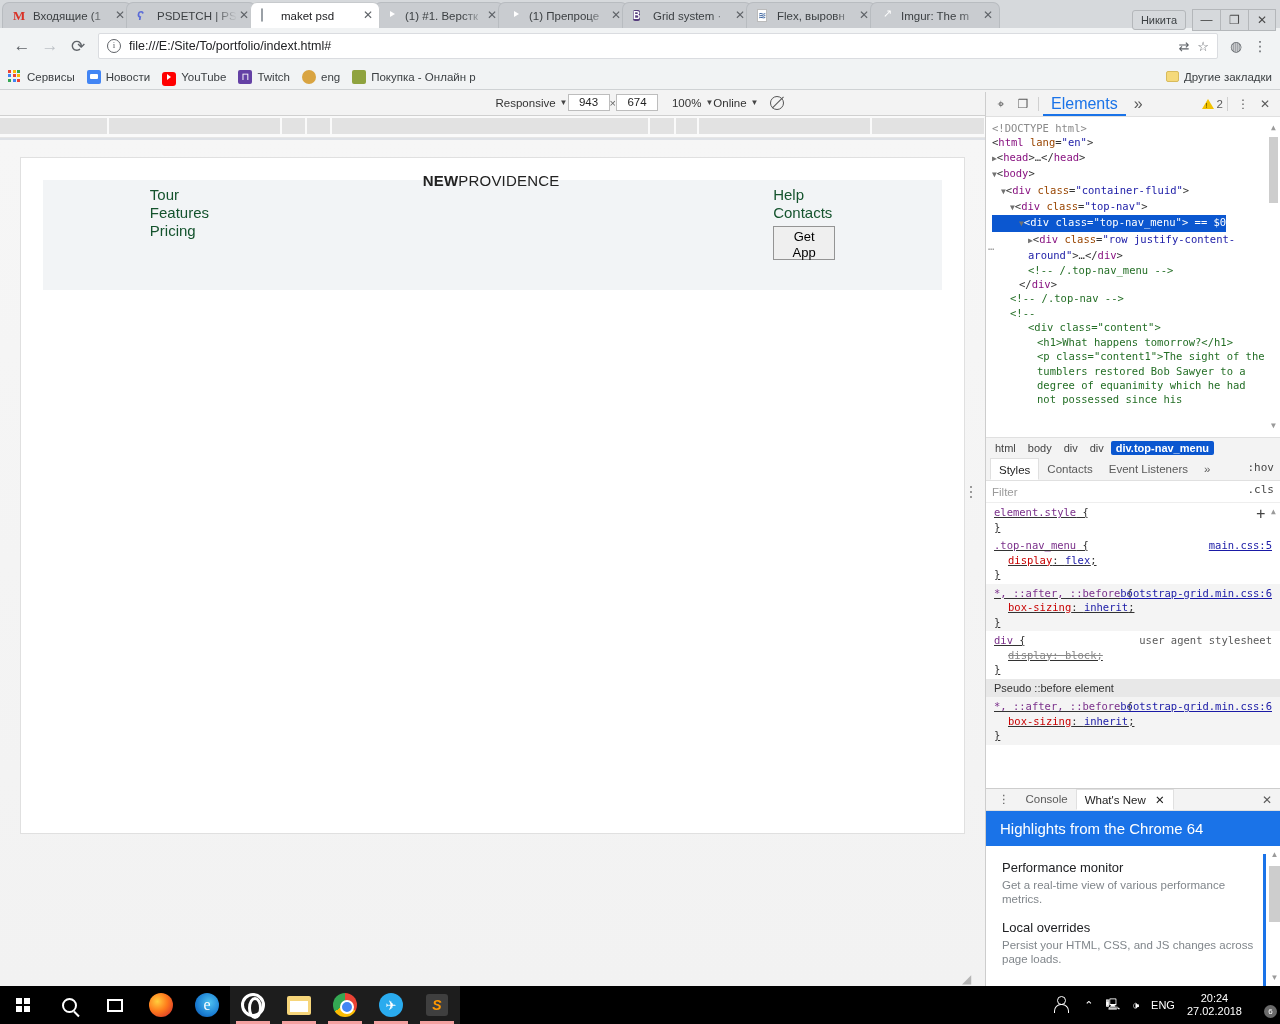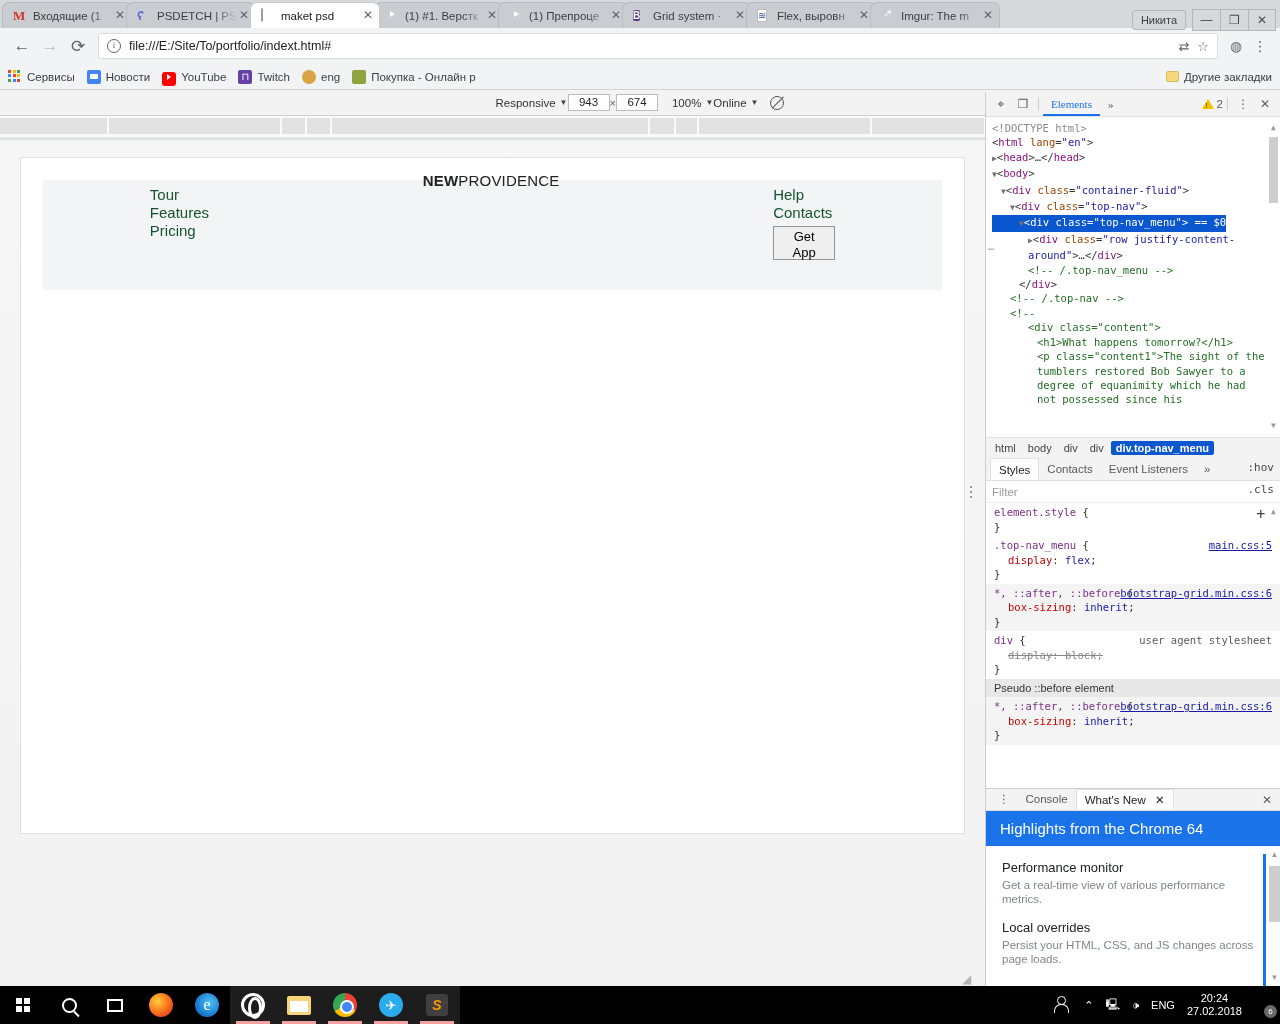--- a/index.html
+++ b/index.html
@@ -108,21 +108,21 @@
   .brand b { font-weight:bold; }
   .getapp { margin-top:4px; width:62px; height:34px; background:#efefef; border:1px solid #949494;
       font-size:13px; color:#000; line-height:16px; text-align:center; padding-top:2px; font-family:"Liberation Sans",sans-serif;}
   .corner-grip { position:absolute; left:962px; top:832px; width:16px; height:16px; color:#b5b5b5; font-size:12px; }
 
   
   .devtools { position:absolute; left:985px; top:92px; width:295px; height:894px; background:#fff; border-left:1px solid #cdcdcd; display:flex; flex-direction:column; }
   .dt-header { height:25px; display:flex; align-items:center; border-bottom:1px solid #e0e0e0; background:#f3f3f3; padding:0 4px;}
   .dt-ic { width:22px; height:20px; display:flex; align-items:center; justify-content:center; color:#5a5a5a; font-size:12px;}
   .dt-sep { width:1px; height:14px; background:#d0d0d0; margin:0 4px;}
-  .dt-tab { font-size:11px; color:#5a5a5a; padding:0 8px; height:24px; line-height:24px;font-family:Liberation Serif, serif; }
+  .dt-tab { font-size:16px; color:#5a5a5a; padding:0 8px; height:24px; line-height:24px; }
   .dt-tab.sel { color:#1a73e8; border-bottom:2px solid #1a73e8; }
   .dt-warn { margin-left:auto; display:flex; align-items:center; gap:3px; font-size:11.5px; color:#5a5a5a; }
   .tri-warn { width:0;height:0;border-left:6px solid transparent;border-right:6px solid transparent;border-bottom:10px solid #f2c200; position:relative;}
   .tri-warn:after{content:"!";position:absolute;left:-2px;top:2px;font-size:8px;color:#5a4500;}
 
   .dom-tree { flex:0 0 auto; height:320px; overflow:hidden; position:relative;
      font-family:"DejaVu Sans Mono", monospace; font-size:10.5px; line-height:14.4px; color:#333; padding:4px 10px 4px 6px;}
   .dl { white-space:pre-wrap; word-break:break-word; }
   .tag { color:#881280; } .attr { color:#994500; } .val { color:#1a1aa6; } .punc{color:#333;}
   .comment { color:#236e25; } .doctype { color:#8a8a8a; }
@@ -140,21 +140,21 @@
 
   .styles-tabs { height:24px; background:#f3f3f3; border-bottom:1px solid #e0e0e0; display:flex; align-items:center; padding:0 4px; font-size:11.5px; color:#5a5a5a;}
   .styles-tabs .st { padding:0 8px; height:22px; line-height:22px;}
   .styles-tabs .st.sel { background:#fff; border:1px solid #e0e0e0; border-bottom:1px solid #fff; color:#222; }
 
   .filter-row { height:22px; display:flex; align-items:center; padding:0 6px; font-size:11.5px; color:#777; border-bottom:1px solid #eee;}
   .filter-row .ph { color:#9a9a9a; }
   .filter-right { margin-left:auto; display:flex; align-items:center; gap:9px; color:#444; font-family:"DejaVu Sans Mono",monospace; font-size:11px;flex-direction:column;}
 
   .styles-body { flex:1 1 auto; overflow:hidden; font-family:"DejaVu Sans Mono",monospace; font-size:10.5px; line-height:14.5px; color:#333; position:relative; }
-  .rule { padding:2px 8px; position:relative; }
+  .rule { padding:2px 8px; position:relative;text-decoration:underline; }
   .rule.alt { background:#f4f4f4; }
   .sel-txt { color:#7a2f8a; } .prop { color:#c80000; } .pval { color:#1a1aa6; }
   .origin { position:absolute; right:8px; top:2px; color:#5a5a5a; }
   .origin a { color:#1a1aa6; text-decoration:underline; }
   .strike { text-decoration:line-through; color:#888; }
   .pseudo-hdr { background:#e8e8e8; padding:2px 8px; font-family:"Liberation Sans",sans-serif; font-size:11px; color:#333;}
   .styles-scroll { position:absolute; right:2px; top:2px; width:9px; bottom:2px;}
   .styles-scroll .up,.styles-scroll .dn{color:#9a9a9a;font-size:8px;text-align:center;}
 
   

